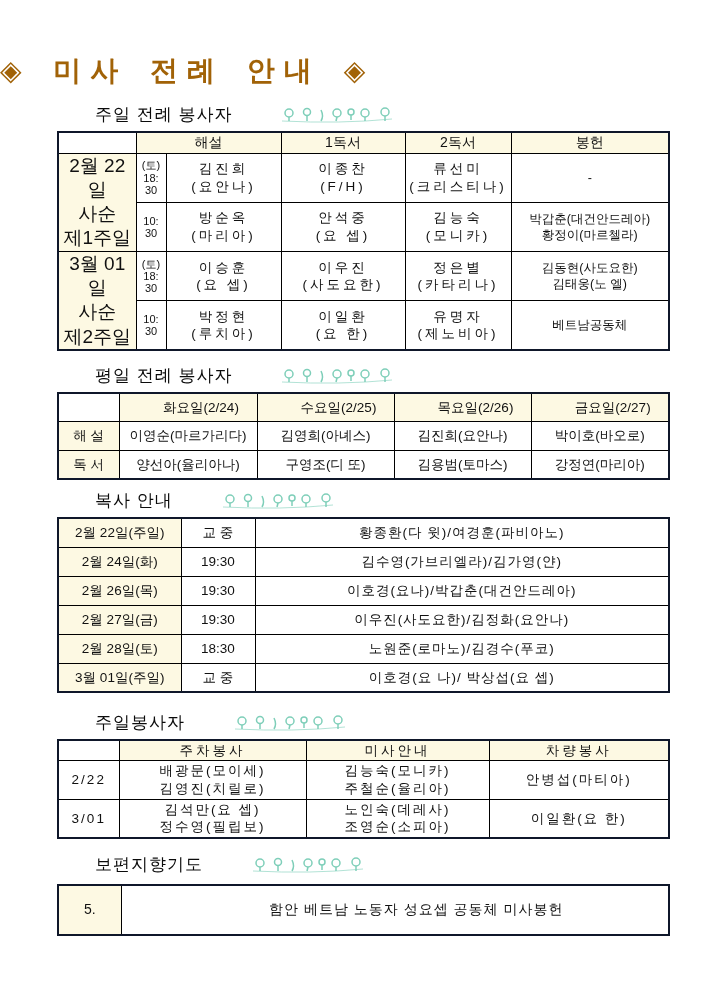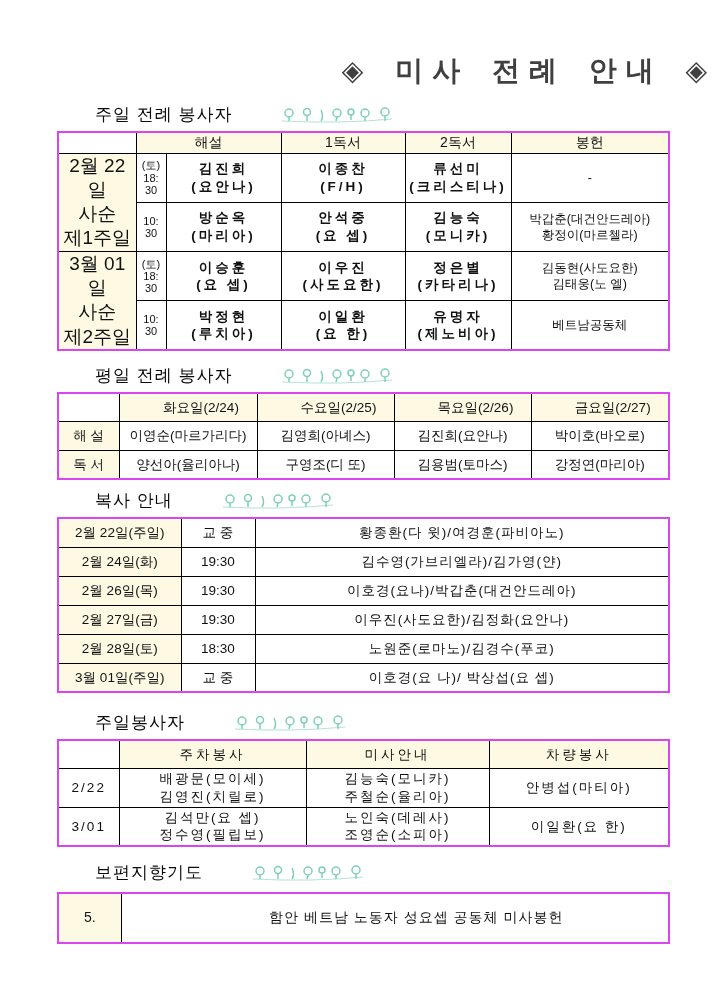--- a/index.html
+++ b/index.html
@@ -7,74 +7,74 @@
   body {
     width: 716px; height: 992px;
     background: #ffffff;
     color: #111;
     font-family: "Liberation Sans", "DejaVu Sans", sans-serif;
   }
   .page { position: relative; width: 716px; height: 992px; overflow: hidden; }
 
   .title {
     margin: 52px 0 0 0;
-    text-align: right;
+    text-align: left;
     font-size: 28px;
     font-weight: 700;
     letter-spacing: 9px;
     word-spacing: 6px;
-    color: #404040;
+    color: #a16207;
   }
 
   .content { margin-left: 57px; width: 611px; }
 
   .sec-head { display: flex; align-items: center; gap: 48px; margin: 13px 0 5px 38px; }
   .sec-head h2 { margin: 0; font-size: 17px; font-weight: 400; letter-spacing: 1px; color: #0b0b0b; }
   .stamp { flex: 0 0 auto; opacity: .8; }
 
   table {
     border-collapse: collapse;
     table-layout: fixed;
-    border: 2px solid #d946ef;
+    border: 2px solid #0f172a;
     width: 611px;
   }
   td, th {
     border: 1px solid #000;
     padding: 0 2px;
     text-align: center;
     vertical-align: middle;
     font-weight: 400;
     white-space: pre-line;
     line-height: 1.28;
     overflow: hidden;
   }
   .cream { background: #fdf9e3; }
 
   
   .t1 { font-size: 13.5px; }
   .t1 th { height: 21px; font-size: 14px; }
   .t1 td { height: 42px; }
   .t1 .date { font-size: 19px; }
   .t1 .time { font-size: 11px; line-height: 1.1; padding: 0; }
-  .t1 .name { letter-spacing: 3px; font-weight: bold; }
+  .t1 .name { letter-spacing: 3px; }
   .t1 .bh { font-size: 12.5px; letter-spacing: 0; }
 
   
   .t2 { font-size: 13.5px; }
   .t2 th { height: 28px; padding-left: 28px; }
   .t2 td { height: 29px; }
 
   
   .t3 { font-size: 13.5px; }
   .t3 td { height: 29px; }
   .t3 .names { letter-spacing: 1px; }
 
   
   .t4 { font-size: 13.5px; }
-  .t4 th { height: 28px; letter-spacing: 3px; }
+  .t4 th { height: 20px; letter-spacing: 3px; }
   .t4 td { height: 39px; letter-spacing: 2px; }
 
   
   .t5 { font-size: 14px; }
   .t5 td { height: 50px; }
   .t5 .prayer { text-align: center; padding-left: 45px; letter-spacing: 1px; }
 </style>
 </head>
 <body>
 

